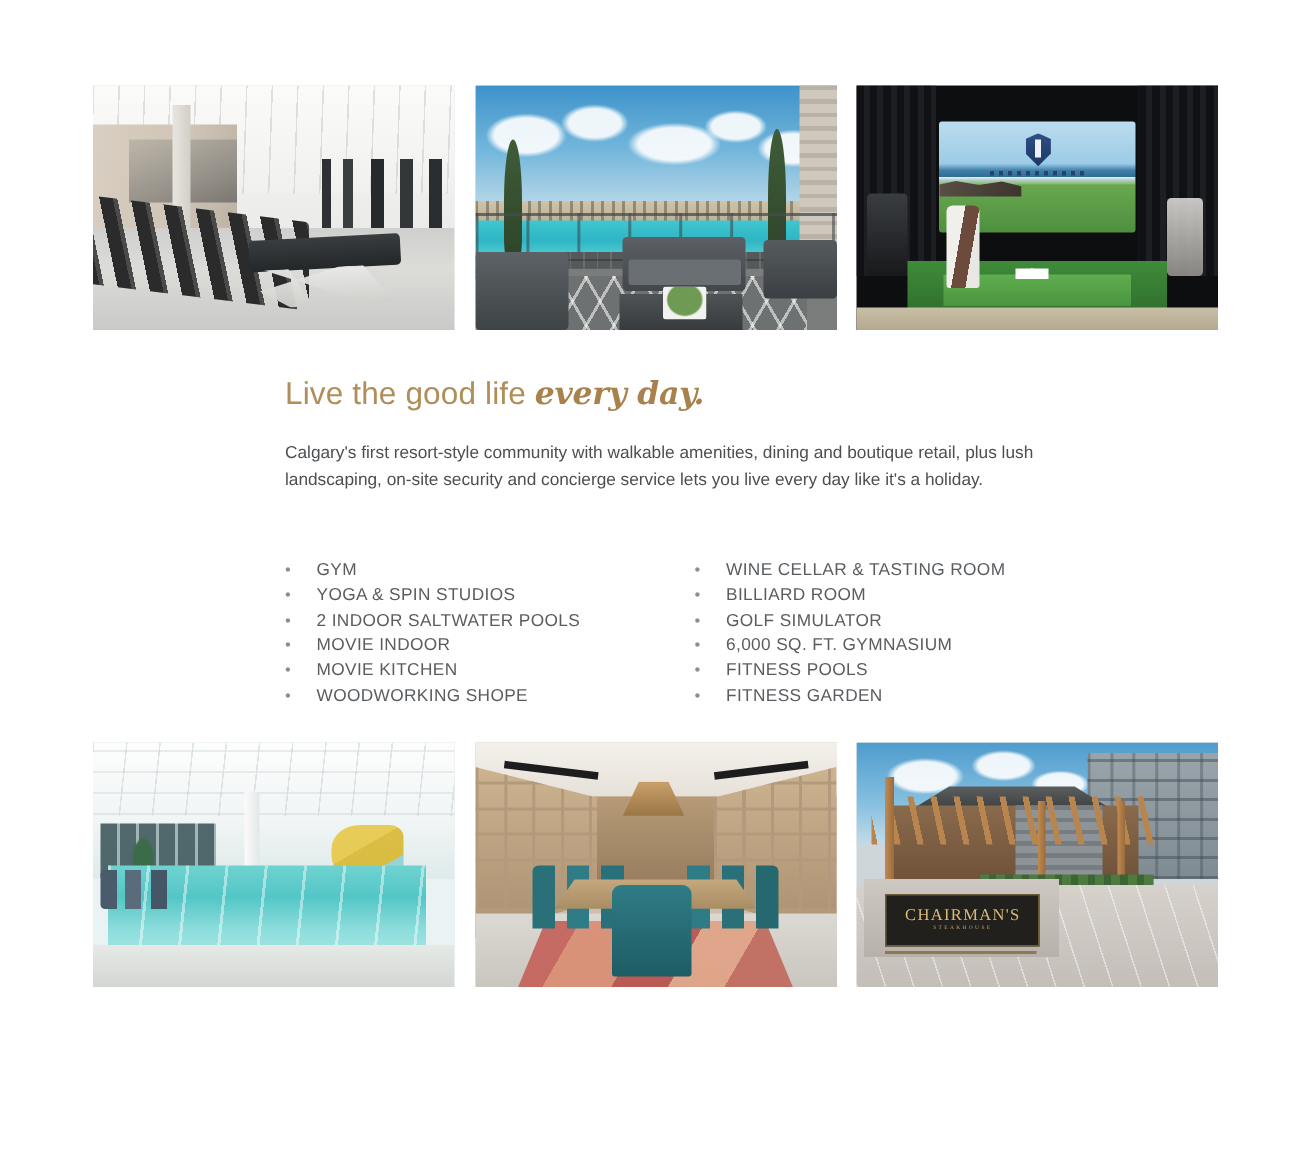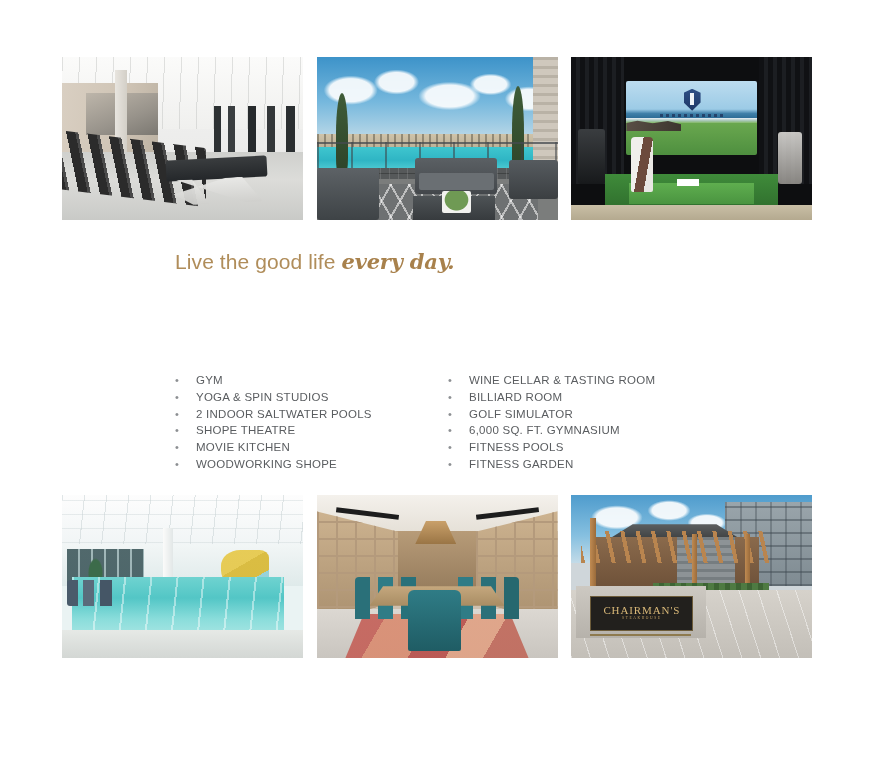--- a/index.html
+++ b/index.html
@@ -444,21 +444,21 @@
     font-size: 3.6px; letter-spacing: 1.6px; line-height: 1.6; white-space: nowrap;
   }
   .steak .signline {
     position: absolute; left: 8%; top: 85%; width: 42%; height: 2px;
     background: #8e7a4e;
   }
 
   
   .content {
     position: absolute;
-    left: 175px;
+    left: 190px;
     top: 250px;
     width: 560px;
   }
 
   .headline {
     margin: 0 0 20px 0;
     font-size: 21px;
     font-weight: 400;
     color: #b08d5a;
     letter-spacing: .1px;
@@ -569,39 +569,40 @@
         <div class="floorfront"></div>
       </div>
     </div>
 
   </div>
 
   <div class="content">
 
     <h1 class="headline"><span>Live the good life </span><span class="accent">every day.</span></h1>
 
+    <p class="para">Calgary's first resort-style community with walkable amenities, dining and boutique retail, plus lush landscaping, on-site security and concierge service lets you live every day like it's a holiday.</p>
 
     <div class="amenities">
 
       <div class="amenity-col">
         <div class="amenity-item">
           <span class="dot">•</span>
           <span class="txt">GYM</span>
         </div>
         <div class="amenity-item">
           <span class="dot">•</span>
           <span class="txt">YOGA &amp; SPIN STUDIOS</span>
         </div>
         <div class="amenity-item">
           <span class="dot">•</span>
           <span class="txt">2 INDOOR SALTWATER POOLS</span>
         </div>
         <div class="amenity-item">
           <span class="dot">•</span>
-          <span class="txt">SHOPE THEATRE</span>
+          <span class="txt">MOVIE INDOOR</span>
         </div>
         <div class="amenity-item">
           <span class="dot">•</span>
           <span class="txt">MOVIE KITCHEN</span>
         </div>
         <div class="amenity-item">
           <span class="dot">•</span>
           <span class="txt">WOODWORKING SHOPE</span>
         </div>
       </div>

